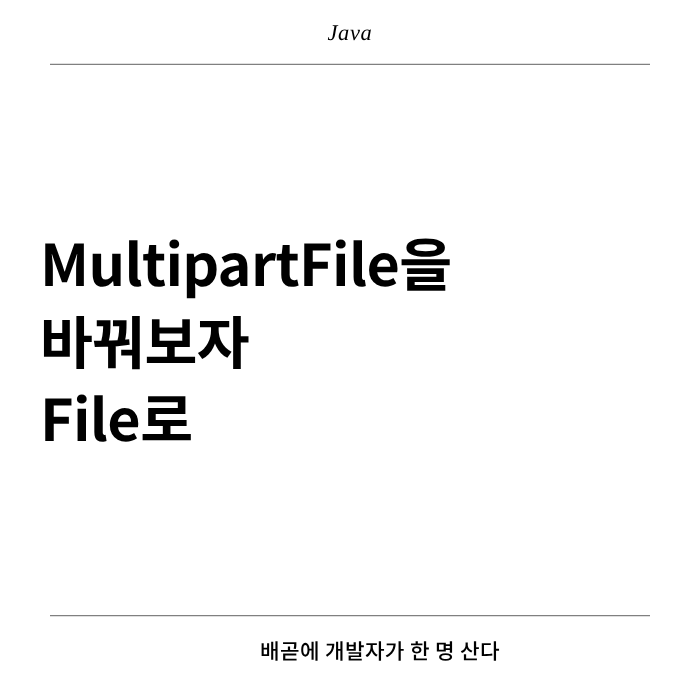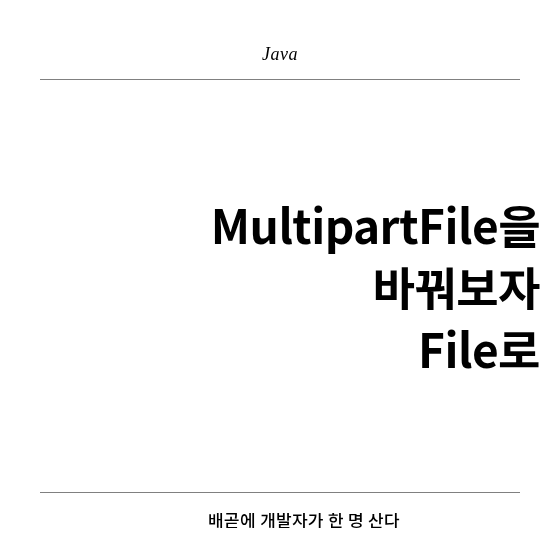--- a/index.html
+++ b/index.html
@@ -10,43 +10,43 @@
     body {
       width: 560px;
       height: 560px;
       background: #ffffff;
       font-family: "Malgun Gothic", "Noto Sans KR", -apple-system, sans-serif;
       display: flex;
       flex-direction: column;
       position: relative;
     }
     .category-section {
-      padding-top: 44px;
+      padding-top: 16px;
       text-align: center;
     }
     .category {
       font-size: 18px;
       font-weight: 500;
       font-style: italic;
       color: #000;
       font-family: Georgia, "Times New Roman", serif;
       letter-spacing: 0.5px;
     }
     .divider-top {
       margin: 14px 40px 0 40px;
       border: none;
       border-top: 1.5px solid #808080;
     }
     .title-section {
       flex: 1;
       display: flex;
       flex-direction: column;
       justify-content: center;
-      align-items: flex-end;
-      padding: 0 20px;
+      align-items: flex-start;
+      padding: 0 32px;
     }
     .title-line {
       font-size: 46px;
       font-weight: 700;
       color: #000;
       text-align: center;
       line-height: 1.35;
       letter-spacing: -0.5px;
     }
     .divider-bottom {

